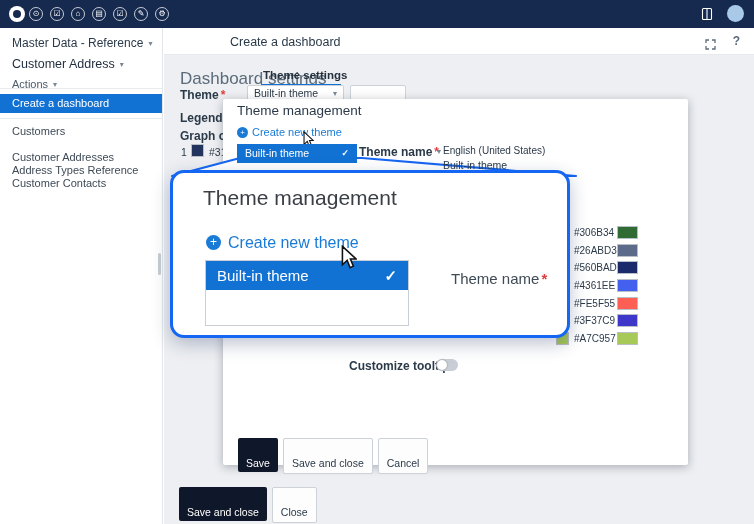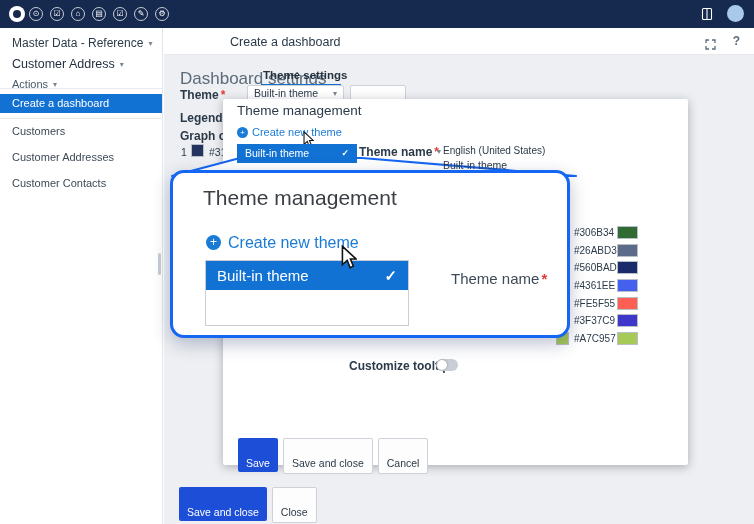--- a/index.html
+++ b/index.html
@@ -38,21 +38,21 @@
   
   .content{left:164px;top:55px;width:590px;height:469px;background:#edeff2}
   .tab1{left:180px;top:69px;font-size:17px;color:#5b6b7a;cursor:pointer}
   .tab2{left:263px;top:69px;font-size:11.5px;color:#24303c;font-weight:700;cursor:pointer}
   .tab-underline{left:261px;top:84px;width:80px;height:2px;background:#1272d4}
   .fld-label{font-size:12px;color:#2b3a49;font-weight:700;white-space:nowrap}
   .req{color:#e03e3e;margin-left:2px;font-weight:700}
   .dd{left:247px;top:85px;width:97px;height:17px;background:#fff;border:1px solid #ccd2d8;border-radius:2px;font-size:10.5px;color:#2b3a49;line-height:15px;padding:0 6px;cursor:pointer}
   .dd .caret{float:right;line-height:15px;margin:0}
   .btn{height:17px;font-size:10.5px;line-height:17px;padding:17px 8px;border-radius:2px;white-space:nowrap;cursor:pointer;display:inline-block}
-  .btn-primary{background:#1d4ed8;color:#fff}
+  .btn-primary{background:#0f172a;color:#fff}
   .btn-light{background:#fdfdfd;border:1px solid #ccd2d8;color:#2b3a49;line-height:15px}
   .sw{display:inline-block;border:1px solid #b9bfc6}
 
   
   .modal{left:223px;top:99px;width:465px;height:366px;background:#fff;box-shadow:0 2px 10px rgba(40,50,60,.35);border-radius:2px}
   .md-title{left:237px;top:103px;font-size:13.5px;color:#2b3a49;font-weight:500}
   .plus-badge{border-radius:50%;background:#1a7bd6;color:#fff;text-align:center}
   .md-plus{left:237px;top:127px;width:11px;height:11px;font-size:8px;line-height:11px}
   .md-link{left:252px;top:126px;font-size:11px;color:#1a7bd6;cursor:pointer}
   .pal-row{position:absolute;left:556px;width:86px;height:13px}
@@ -134,20 +134,21 @@
       <span>Customer Address</span><span class="caret">▾</span>
     </div>
     <div class="row sb-actions">
       <span>Actions</span><span class="caret">▾</span>
     </div>
     <div class="sb-divider" style="top:60px"></div>
     <div class="sb-selected">Create a dashboard</div>
     <div class="sb-divider" style="top:90px"></div>
     <div class="sb-item" style="top:97px">Customers</div>
     <div class="sb-item" style="top:123px">Customer Addresses</div>
+    <div class="sb-item" style="top:136px">Address Types Reference</div>
     <div class="sb-item" style="top:149px">Customer Contacts</div>
     <div class="sb-scroll"></div>
   </nav>
 
   <div class="main-header abs">
     <span class="mh-title">Create a dashboard</span>
     <span class="mh-expand">
       <svg width="11" height="11" viewBox="0 0 11 11">
           <path d="M1 4V1h3M7 1h3v3M10 7v3H7M4 10H1V7" stroke="#5b6b7a" fill="none" stroke-width="1.3"></path>
         </svg>

